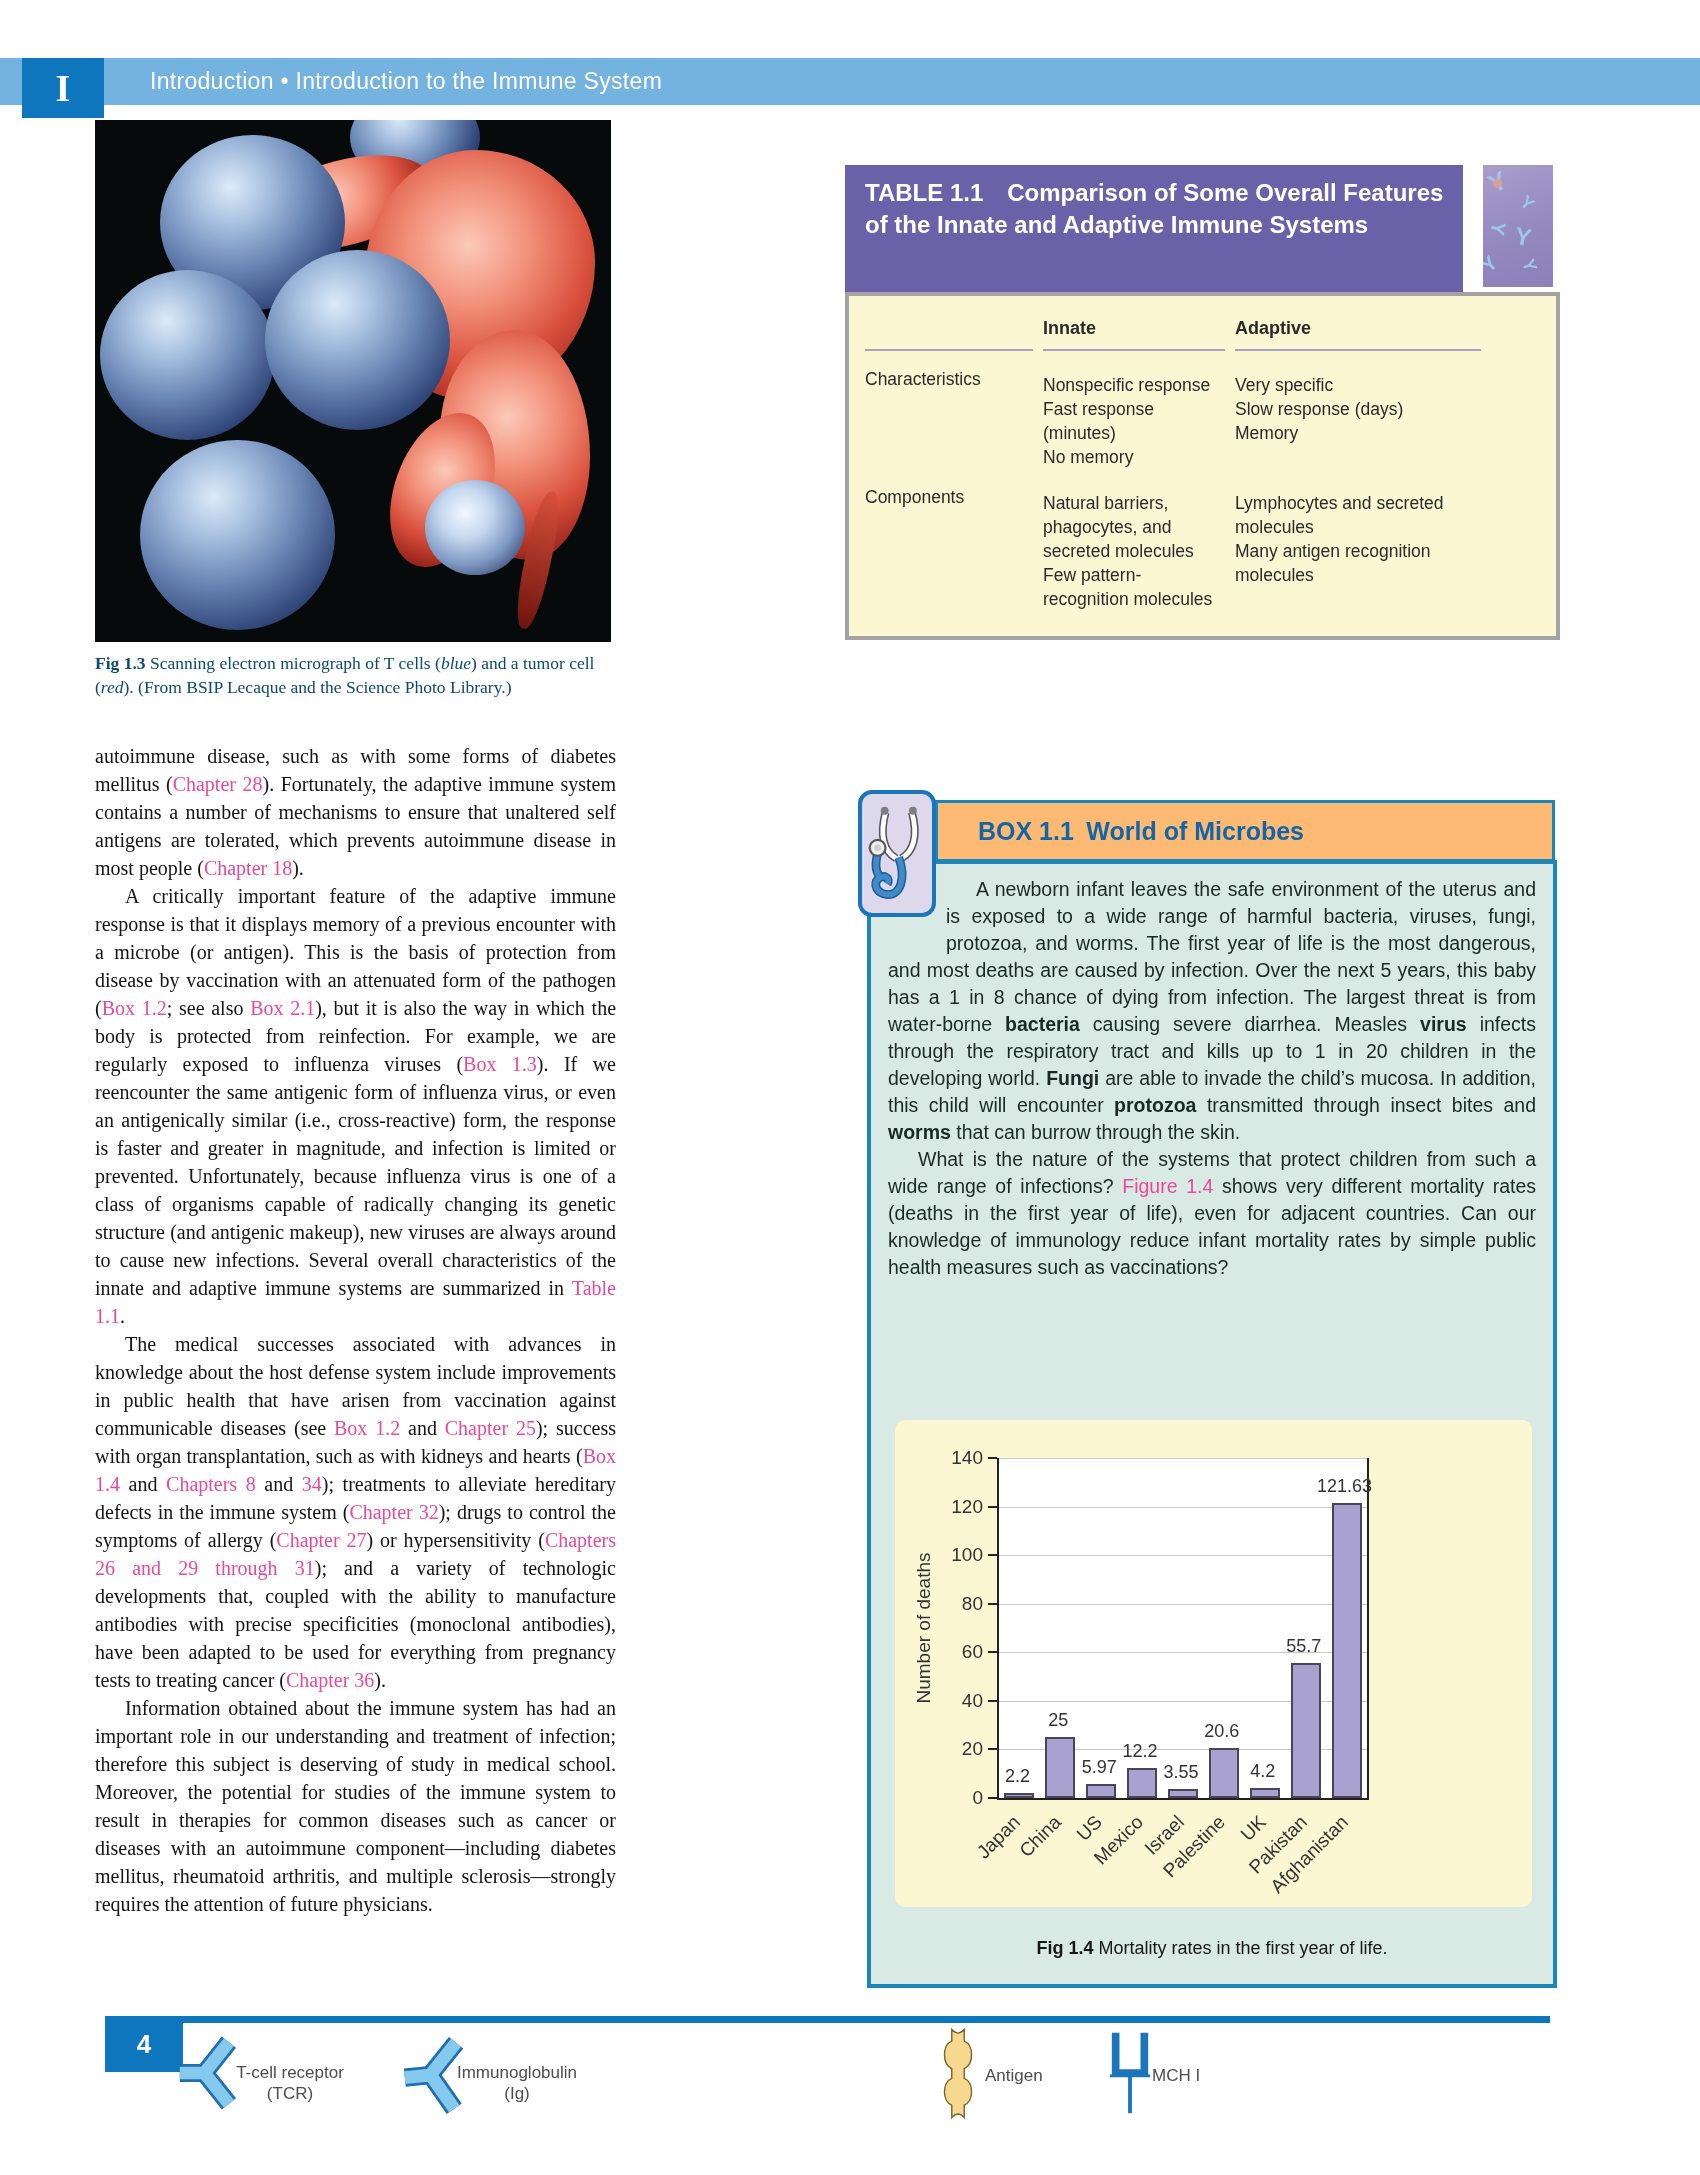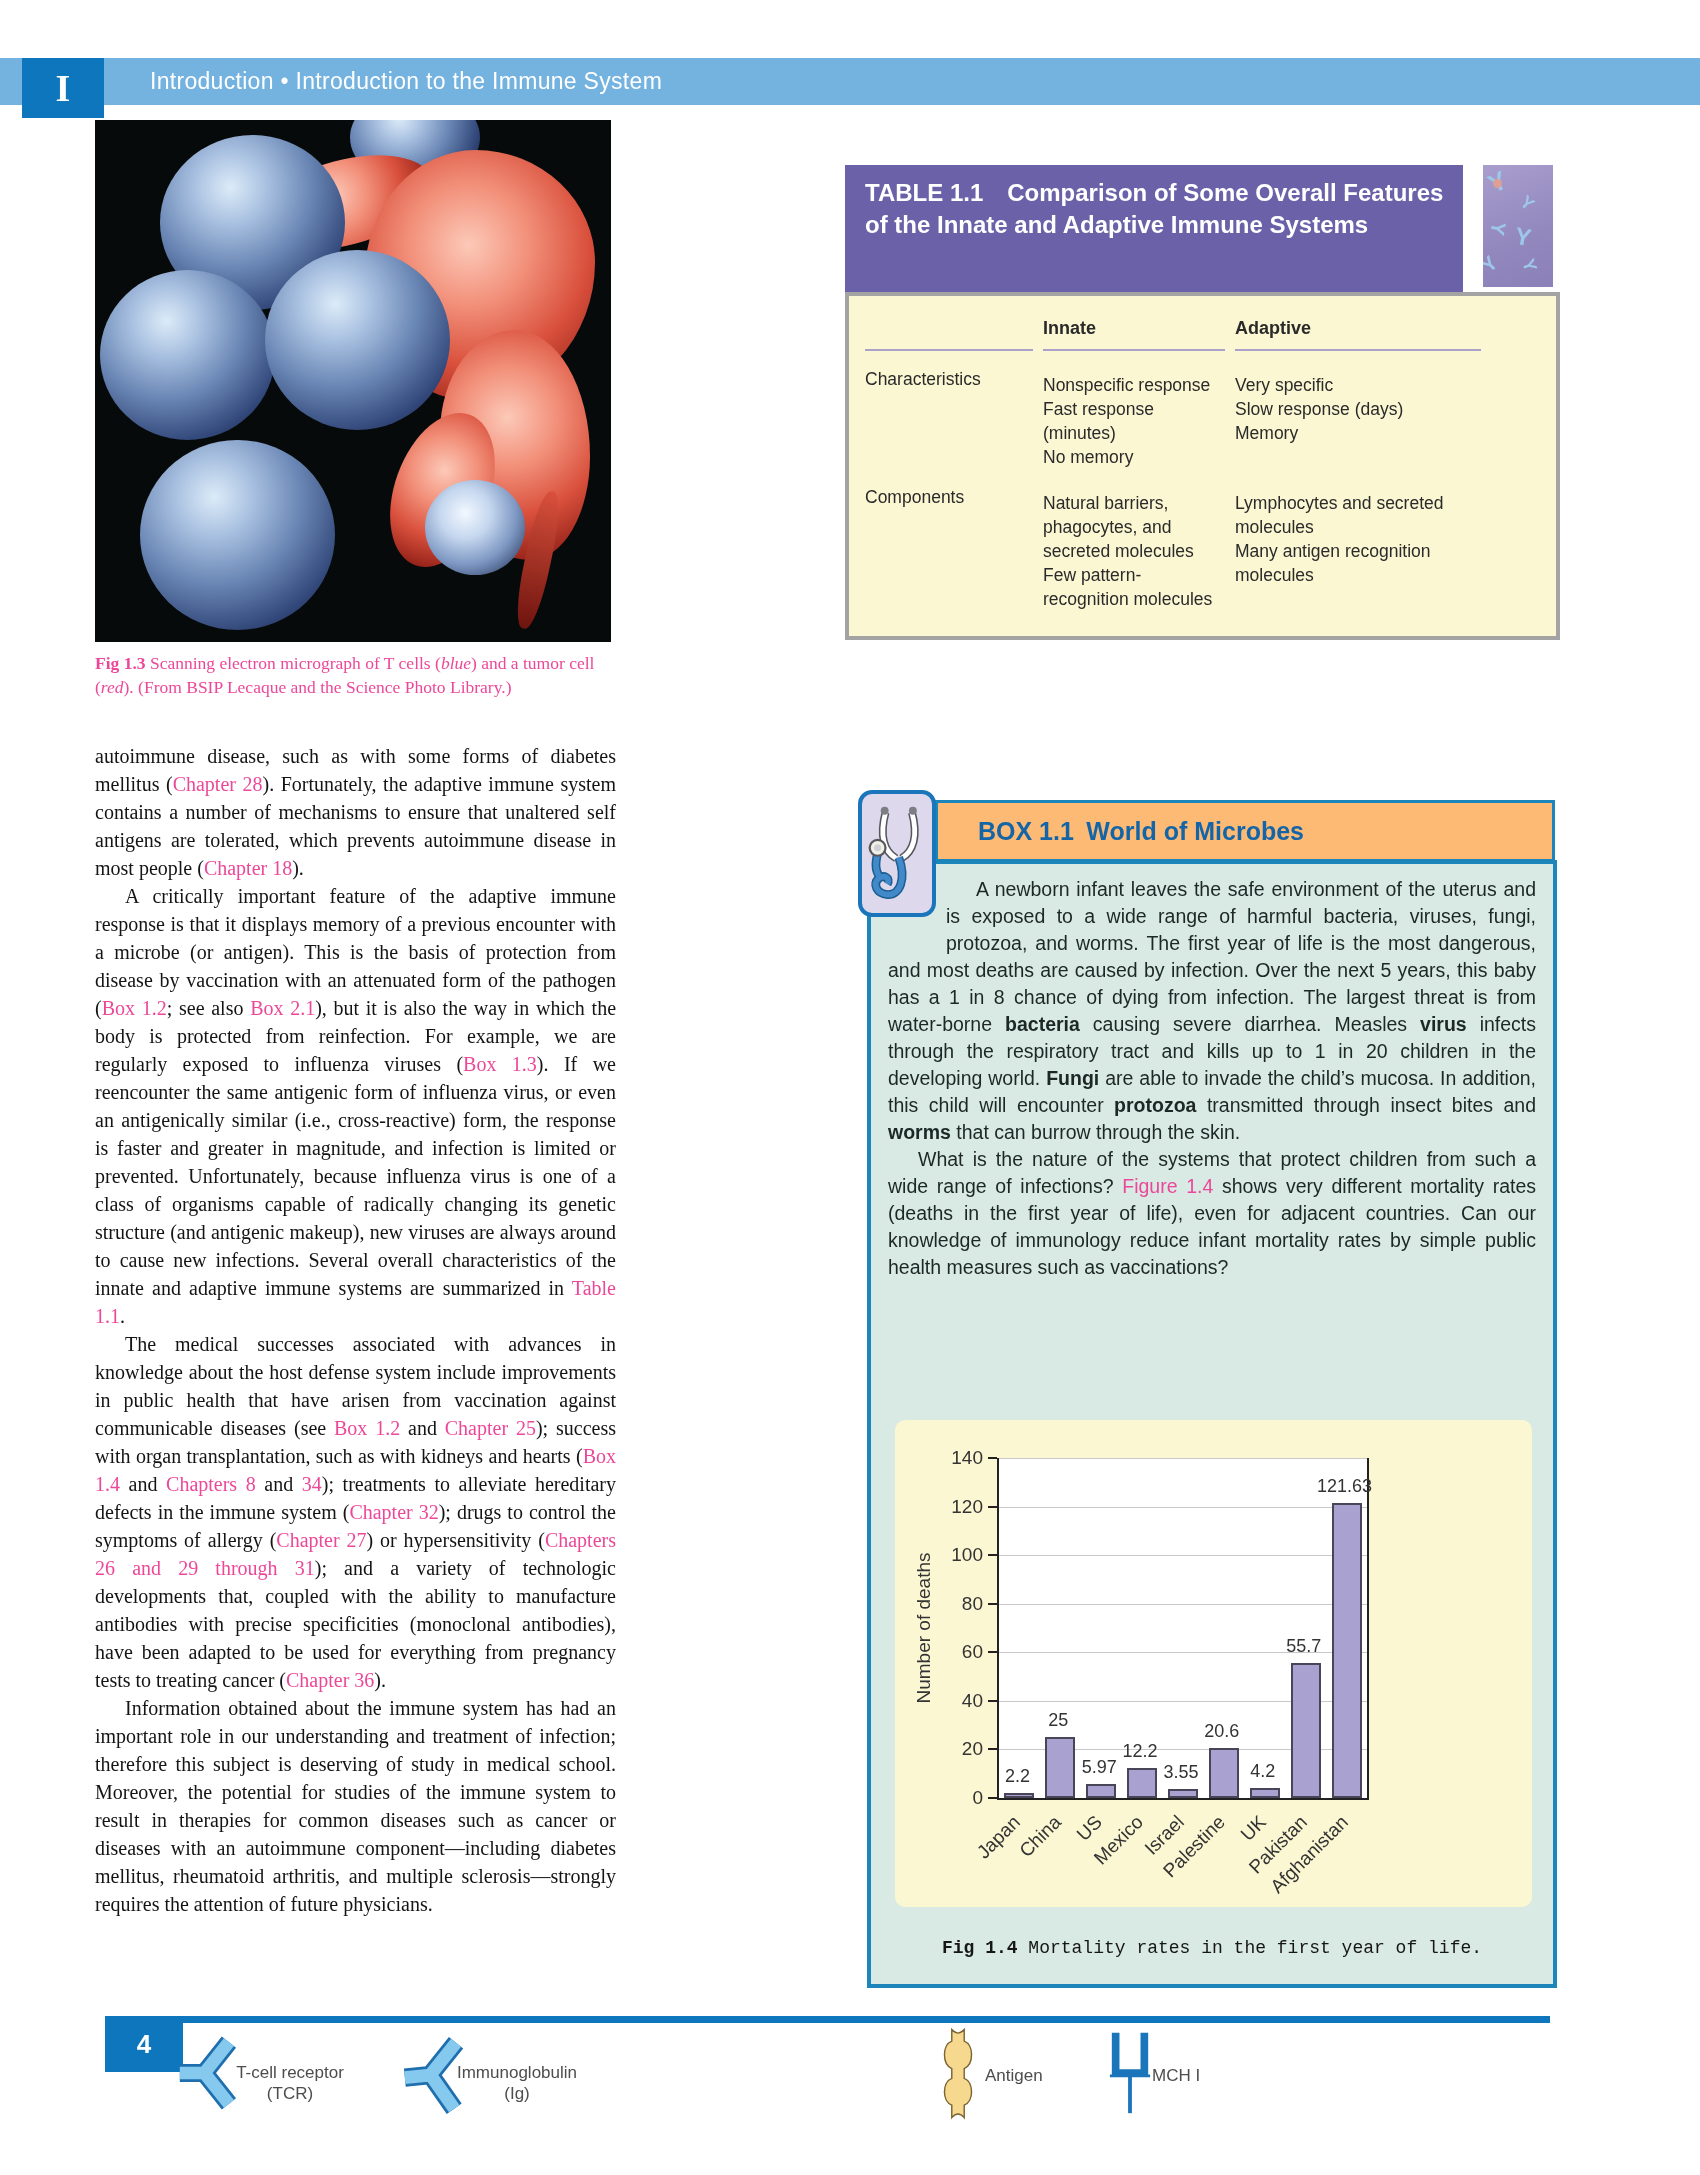--- a/index.html
+++ b/index.html
@@ -27,21 +27,21 @@
   .b5{left:330px;top:360px;width:100px;height:95px;}
   .b6{left:255px;top:-30px;width:130px;height:95px;}
   .r1{left:270px;top:30px;width:230px;height:250px;border-radius:48% 52% 55% 45% / 50% 45% 55% 50%;}
   .r2{left:345px;top:210px;width:150px;height:230px;border-radius:50% 50% 40% 60% / 45% 55% 45% 55%;}
   .r3{left:160px;top:40px;width:180px;height:85px;border-radius:50%;transform:rotate(-15deg);}
   .r4{left:300px;top:290px;width:95px;height:160px;border-radius:50%;transform:rotate(20deg);}
   .r5{left:430px;top:370px;width:26px;height:140px;border-radius:45%;transform:rotate(12deg);
       background:linear-gradient(#d9503c,#6e140e);}
 
   .fig-caption{position:absolute;left:95px;top:652px;width:524px;
-               font-family:"Liberation Serif",serif;font-size:17.5px;line-height:23.5px;color:#ec4899;}
+               font-family:"Liberation Serif",serif;font-size:17.5px;line-height:23.5px;color:#0c4a6e;}
 
   
   .article{position:absolute;left:95px;top:742px;width:521px;
            font-family:"Liberation Serif",serif;font-size:20px;line-height:28px;
            text-align:justify;color:#141414;}
   .article p{margin:0;}
   .article p.indent{text-indent:30px;}
   .xref{color:#ec4899;margin-top:18px;}
 
   
@@ -83,21 +83,21 @@
   .gridline{position:absolute;left:0;width:100%;height:1px;background:#c9c9c9;}
   .bar{position:absolute;background:#a9a2d0;border:2px solid #4a4458;box-sizing:border-box;}
   .bar-value{position:absolute;width:90px;text-align:center;font-size:18px;color:#333;}
   .ytick-label{position:absolute;width:52px;text-align:right;font-size:19px;color:#333;}
   .ytick-mark{position:absolute;width:9px;height:2px;background:#222;}
   .ylabel{position:absolute;width:250px;height:24px;text-align:center;font-size:19px;color:#333;
           transform:rotate(-90deg);}
   .xcat{position:absolute;width:110px;height:22px;text-align:right;font-size:19px;color:#333;
         transform-origin:100% 50%;transform:rotate(-45deg);}
   .fig4-caption{position:absolute;left:867px;top:1938px;width:690px;text-align:center;z-index:3;
-                font-family:Liberation Mono, monospace;font-size:18px;color:#161616;}
+                font-family:Liberation Sans, sans-serif;font-size:18px;color:#161616;}
 
   
   .footer-rule{position:absolute;left:105px;top:2016px;width:1445px;height:7px;background:#0e76bc;}
   .page-num-box{position:absolute;left:105px;top:2016px;width:78px;height:56px;background:#0e76bc;
                 color:#fff;display:flex;align-items:center;justify-content:center;
                 font-size:26px;font-weight:bold;}
   .legend-item-label{position:absolute;font-size:17px;line-height:21px;color:#4d4d4d;text-align:center;}
   .legend-icon{position:absolute;}
 </style>
 </head>

